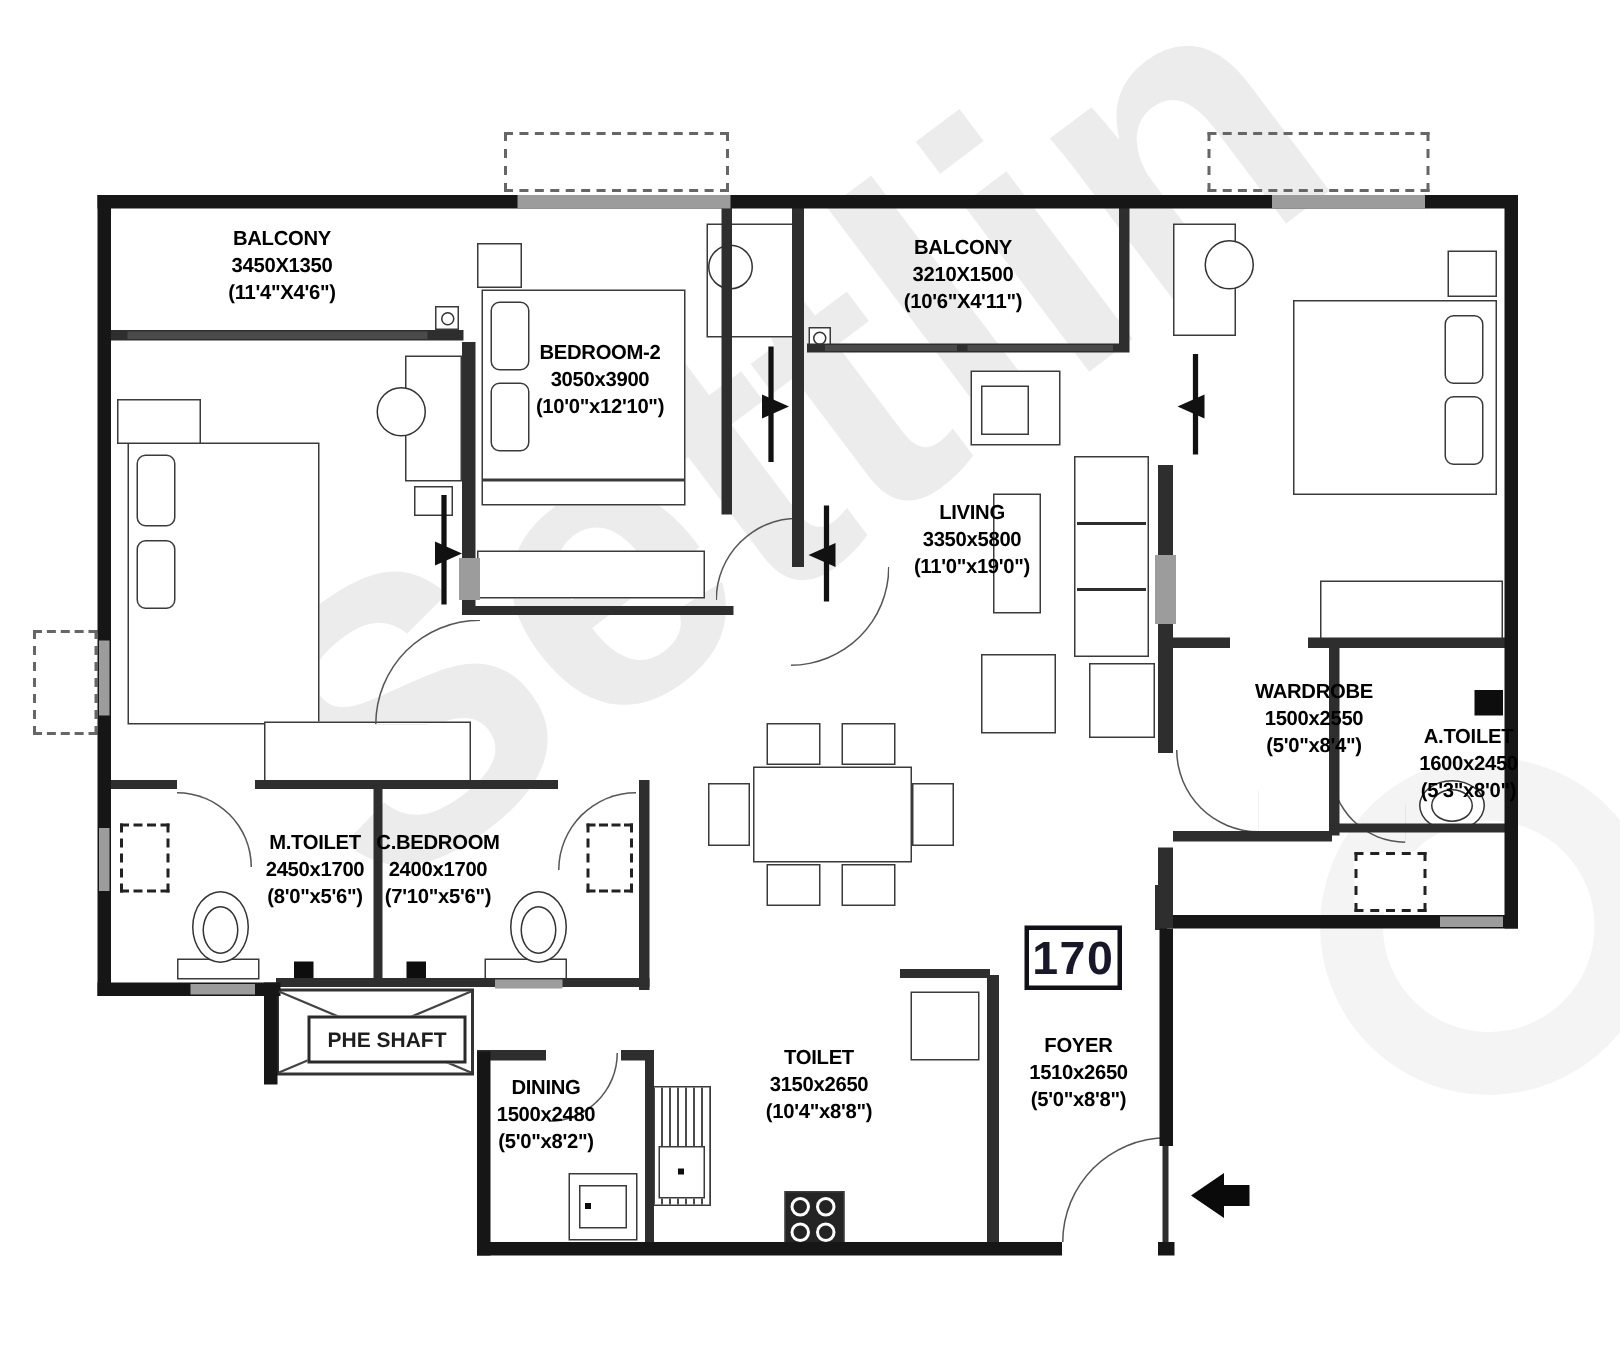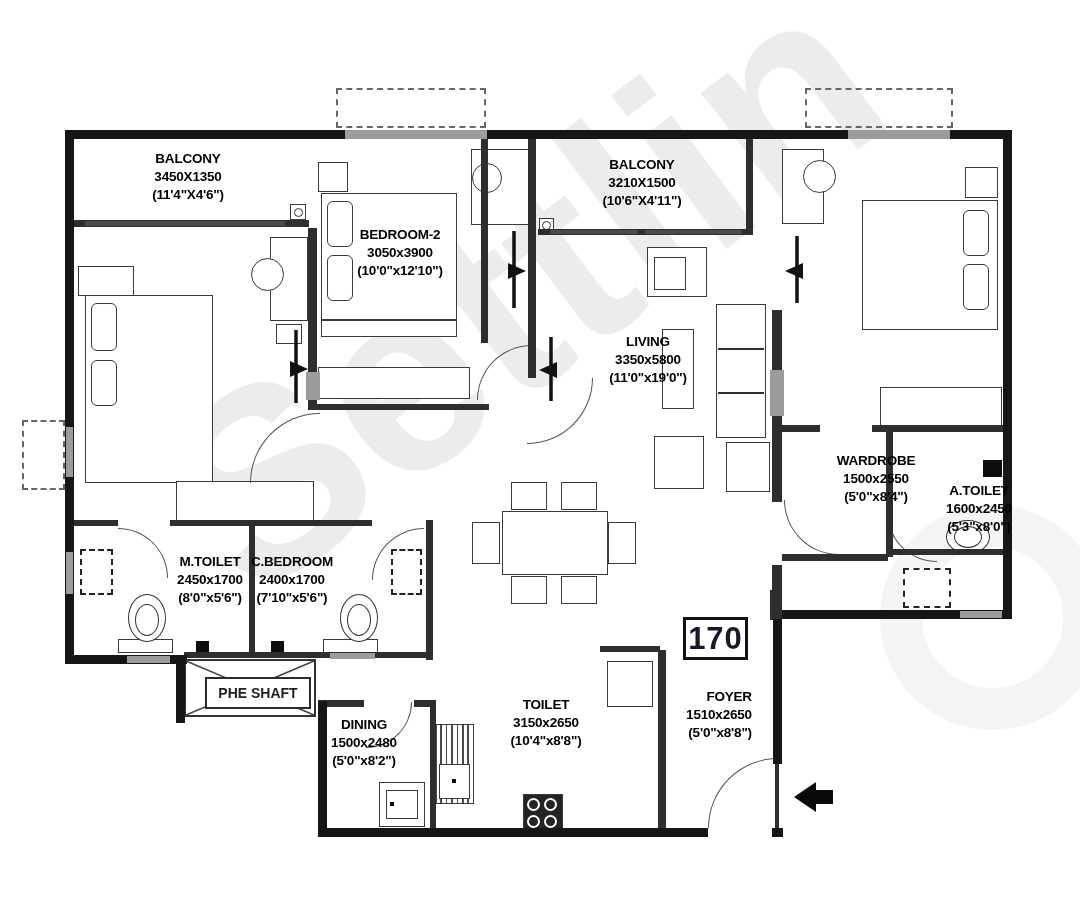--- a/index.html
+++ b/index.html
@@ -284,21 +284,21 @@
   <div class="rlabel" style="left:364px; top:716px;">
     <div>DINING</div>
     <div>1500x2480</div>
     <div>(5'0"x8'2")</div>
   </div>
   <div class="rlabel" style="left:546px; top:696px;">
     <div>TOILET</div>
     <div>3150x2650</div>
     <div>(10'4"x8'8")</div>
   </div>
-  <div class="rlabel" style="left:719px; top:688px;text-align:right;">
+  <div class="rlabel" style="left:719px; top:688px;">
     <div>FOYER</div>
     <div>1510x2650</div>
     <div>(5'0"x8'8")</div>
   </div>
 
   <div class="unit-badge" style="left:683px; top:617px; width:65px; height:43px;">170</div>
 
 </div>
 
 </body></html>

